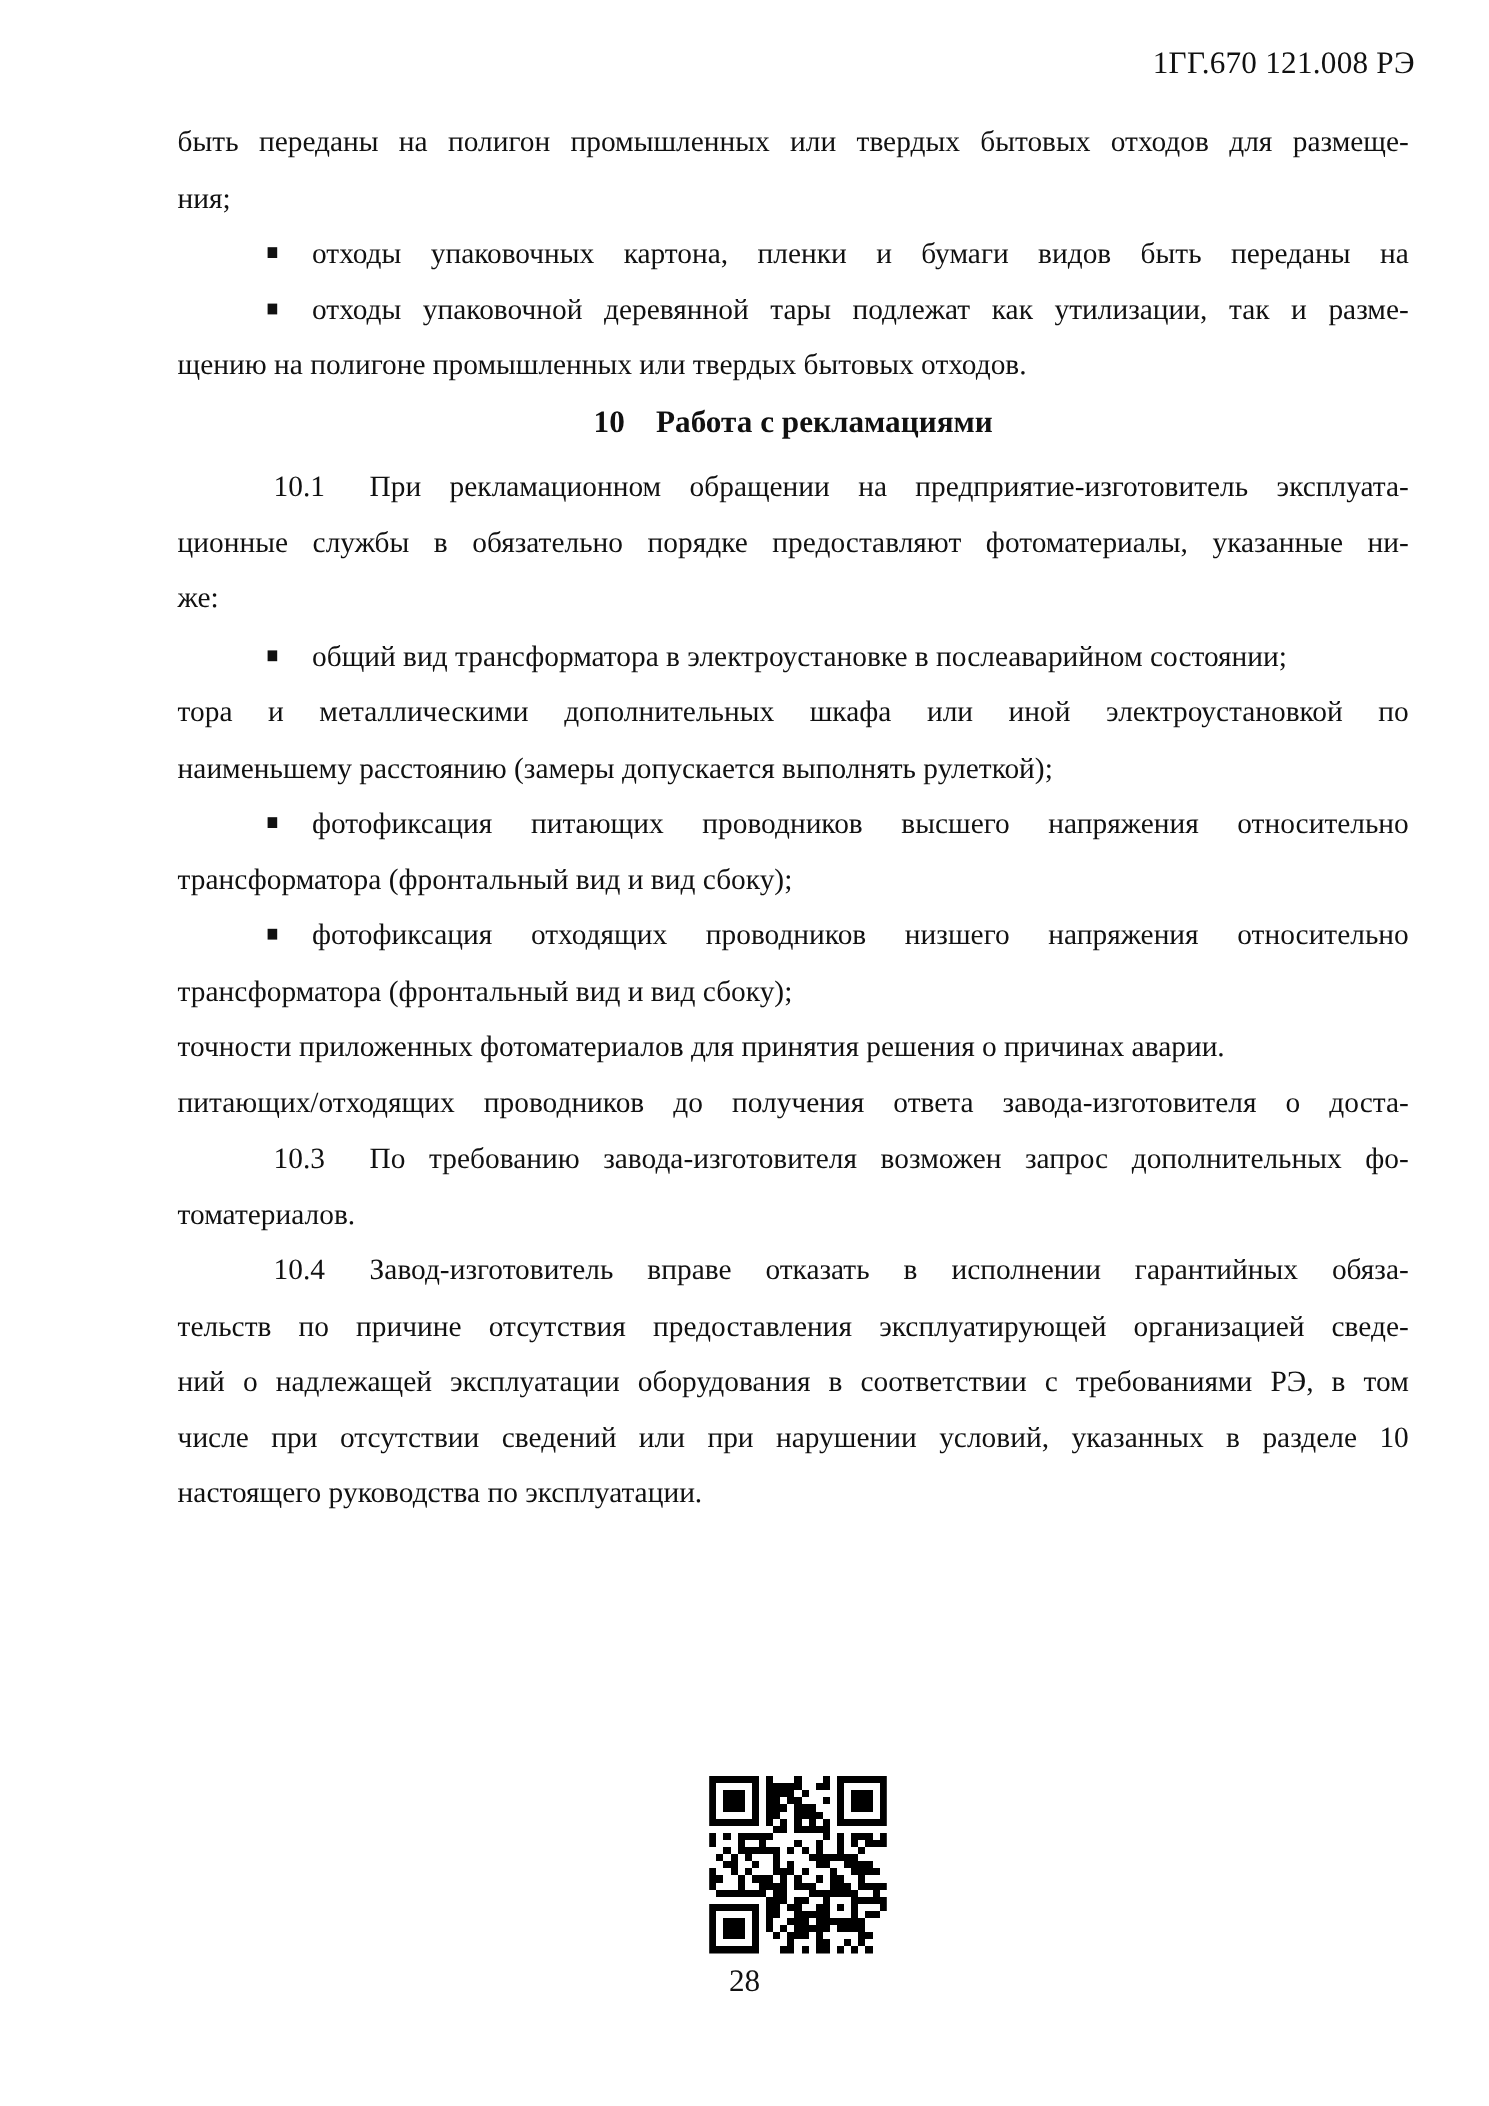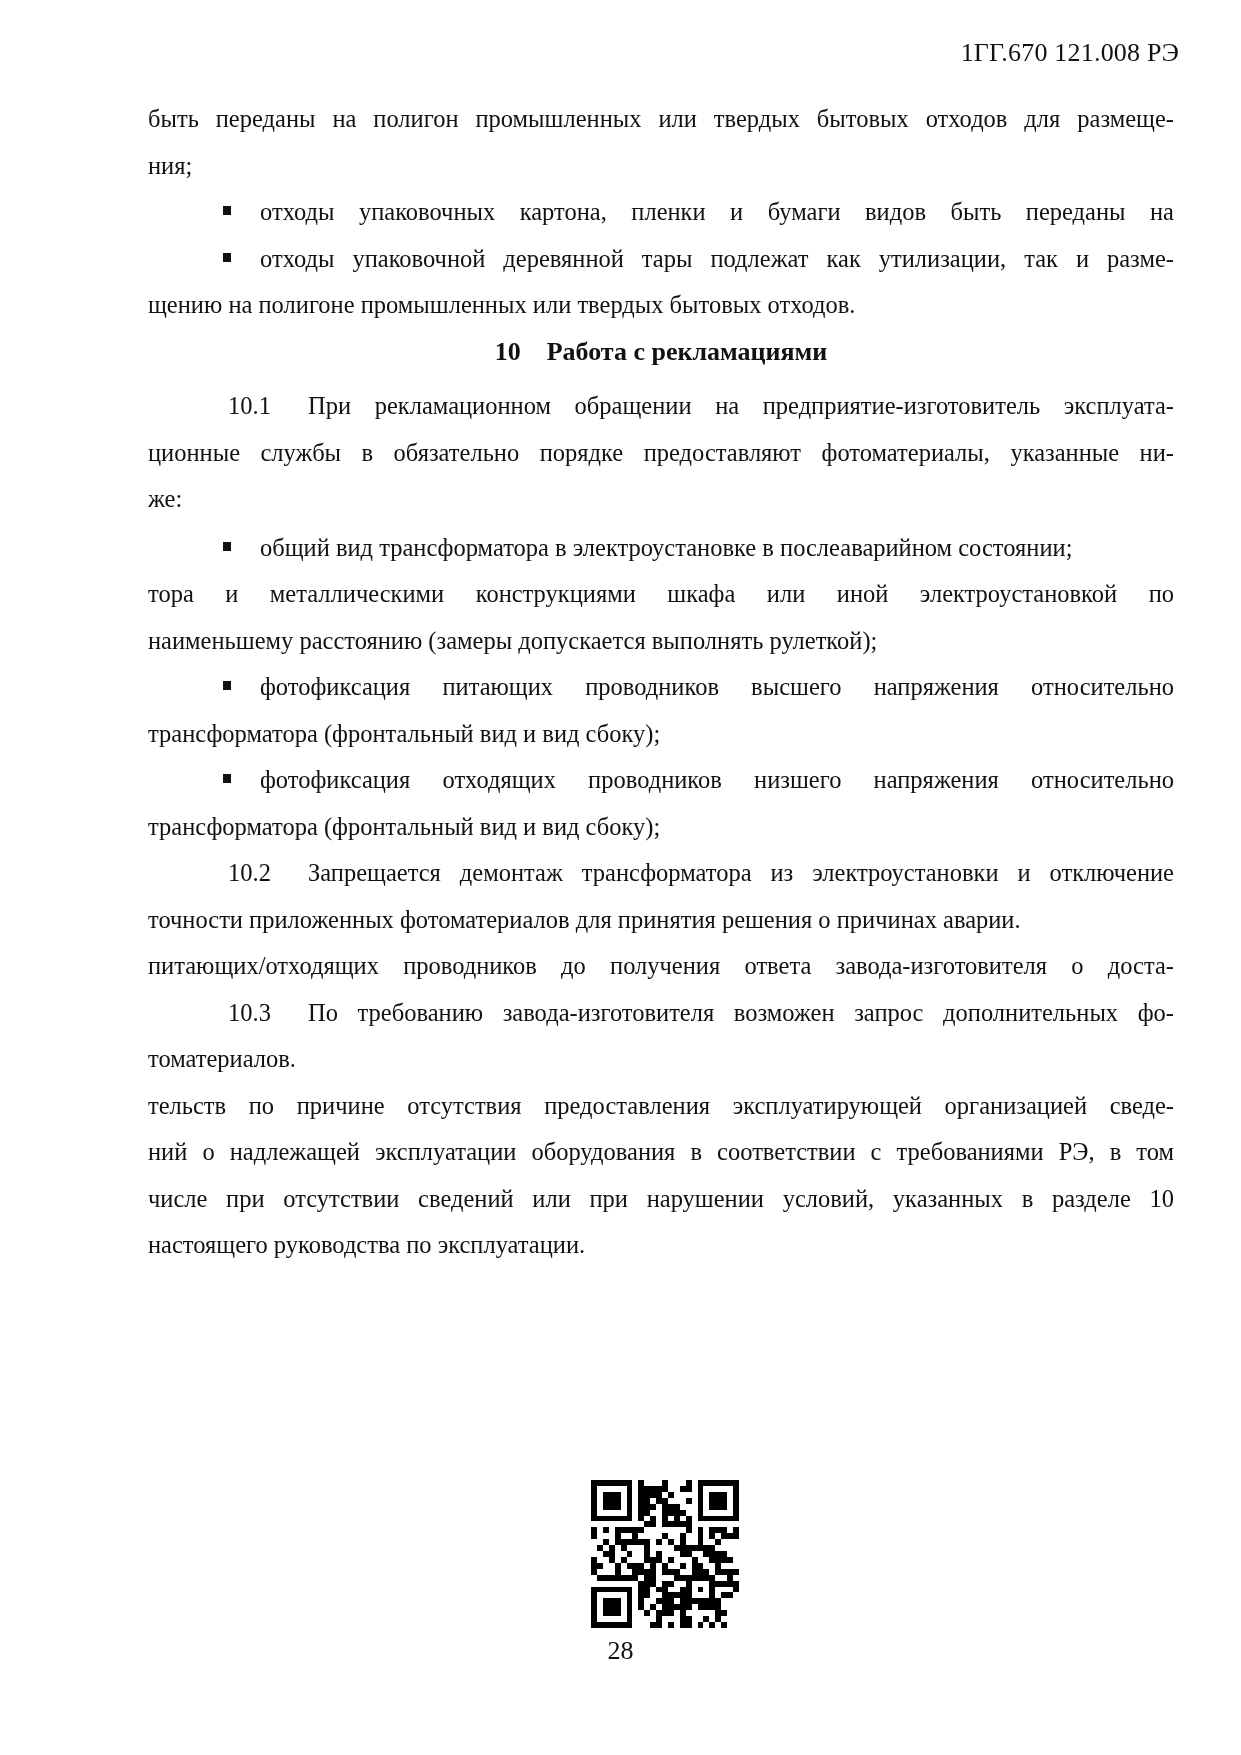--- a/index.html
+++ b/index.html
@@ -58,51 +58,51 @@
       <span class="line">же:</span>
 
       <div style="height:2px"></div>
       <div>
         <span class="line bullet-line">
           <span class="sq"></span>
           <span class="txt">общий вид трансформатора в электроустановке в послеаварийном состоянии;</span>
         </span>
       </div>
       <div>
-        <span class="line just">тора и металлическими конструкциями шкафа или иной электроустановкой по</span>
+        <span class="line just">тора и металлическими дополнительных шкафа или иной электроустановкой по</span>
         <span class="line">наименьшему расстоянию (замеры допускается выполнять рулеткой);</span>
       </div>
       <div>
         <span class="line bullet-line">
           <span class="sq"></span>
           <span class="txt just">фотофиксация питающих проводников высшего напряжения относительно</span>
         </span>
         <span class="line">трансформатора (фронтальный вид и вид сбоку);</span>
       </div>
       <div>
         <span class="line bullet-line">
           <span class="sq"></span>
           <span class="txt just">фотофиксация отходящих проводников низшего напряжения относительно</span>
         </span>
         <span class="line">трансформатора (фронтальный вид и вид сбоку);</span>
       </div>
     </div>
 
     <div>
-      <span class="line just ind"><span class="clause-num">10.2</span><span>Запрещается демонтаж трансформатора из электроустановки и отключение</span></span>
       <span class="line">точности приложенных фотоматериалов для принятия решения о причинах аварии.</span>
       <span class="line just">питающих/отходящих проводников до получения ответа завода-изготовителя о доста-</span>
     </div>
 
     <div>
       <span class="line just ind"><span class="clause-num">10.3</span><span>По требованию завода-изготовителя возможен запрос дополнительных фо-</span></span>
       <span class="line">томатериалов.</span>
     </div>
 
     <div>
+      <span class="line just ind"><span class="clause-num">10.4</span><span>Завод-изготовитель вправе отказать в исполнении гарантийных обяза-</span></span>
       <span class="line just">тельств по причине отсутствия предоставления эксплуатирующей организацией сведе-</span>
       <span class="line just">ний о надлежащей эксплуатации оборудования в соответствии с требованиями РЭ, в том</span>
       <span class="line just">числе при отсутствии сведений или при нарушении условий, указанных в разделе 10</span>
       <span class="line">настоящего руководства по эксплуатации.</span>
     </div>
   </div>
 
   <svg class="qr" id="qr" viewBox="0 0 25 25" shape-rendering="crispEdges" xmlns="http://www.w3.org/2000/svg">
     <rect x="0" y="0" width="25" height="25" fill="#fff"></rect>
   <rect x="0" y="0" width="1" height="1" fill="#000"></rect>

